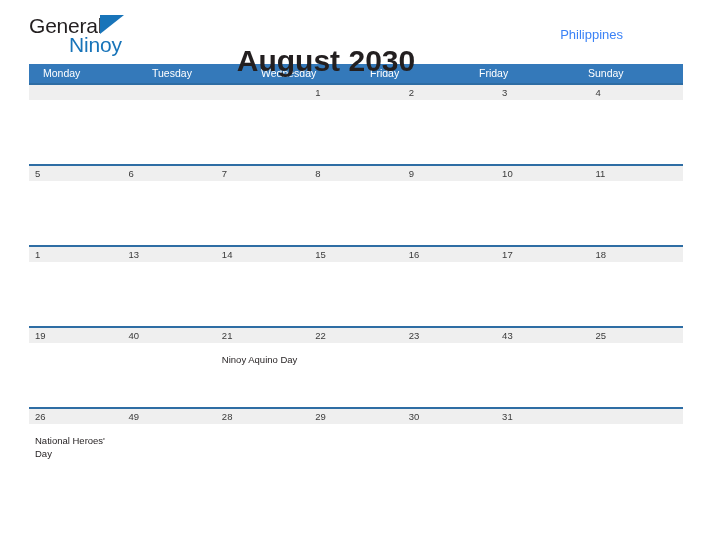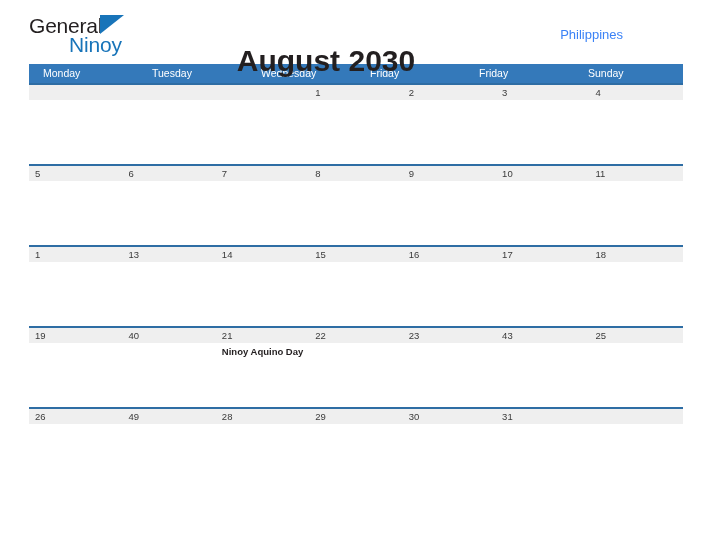--- a/index.html
+++ b/index.html
@@ -131,22 +131,21 @@
     font-size: 9.5px;
     color: #3a3a3a;
     line-height: 15px;
     padding-left: 6px;
     white-space: nowrap;
   }
   .event-cell {
     flex: 1 1 0;
     padding-left: 6px;
     padding-right: 4px;
-    padding-top: 2px;
-    font-weight: bold;
+    padding-top: 10px;
   }
   .event {
     font-size: 9.5px;
     color: #231f20;
     line-height: 13px;
     word-wrap: break-word;
   }
 </style>
 </head>
 <body>
@@ -316,17 +315,40 @@
         <div class="week">
           <div class="week-dates">
             <div class="daynum-cell">26</div>
             <div class="daynum-cell">49</div>
             <div class="daynum-cell">28</div>
             <div class="daynum-cell">29</div>
             <div class="daynum-cell">30</div>
             <div class="daynum-cell">31</div>
             <div class="daynum-cell"></div>
           </div>
+          <div class="week-body">
+            <div class="event-cell">
+              <div class="event">National Heroes' Day</div>
+            </div>
+            <div class="event-cell">
+              <div class="event"></div>
+            </div>
+            <div class="event-cell">
+              <div class="event"></div>
+            </div>
+            <div class="event-cell">
+              <div class="event"></div>
+            </div>
+            <div class="event-cell">
+              <div class="event"></div>
+            </div>
+            <div class="event-cell">
+              <div class="event"></div>
+            </div>
+            <div class="event-cell">
+              <div class="event"></div>
+            </div>
+          </div>
         </div>
       </div>
   </div>
 
 </div>
 
 </body></html>

